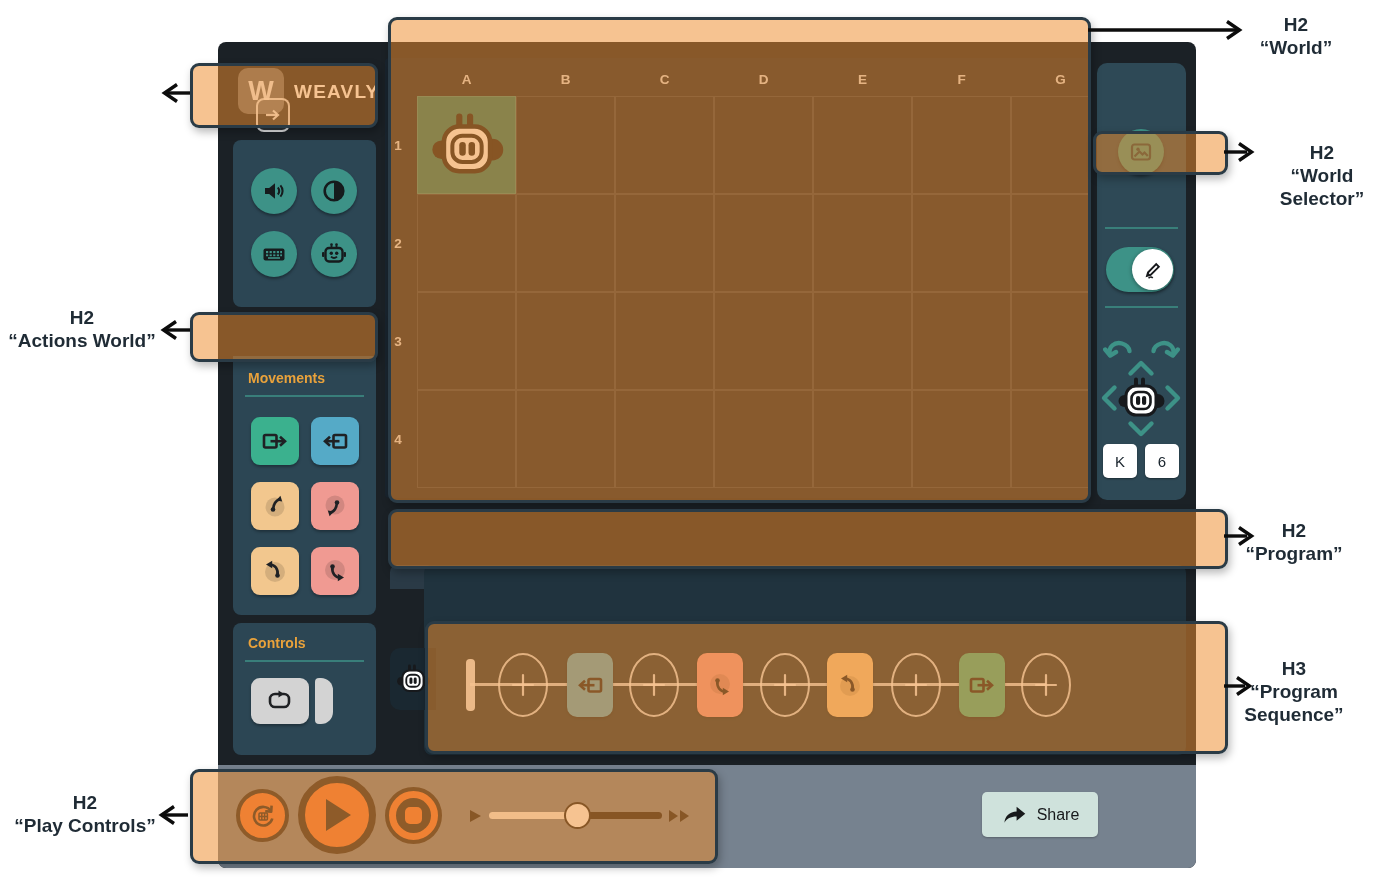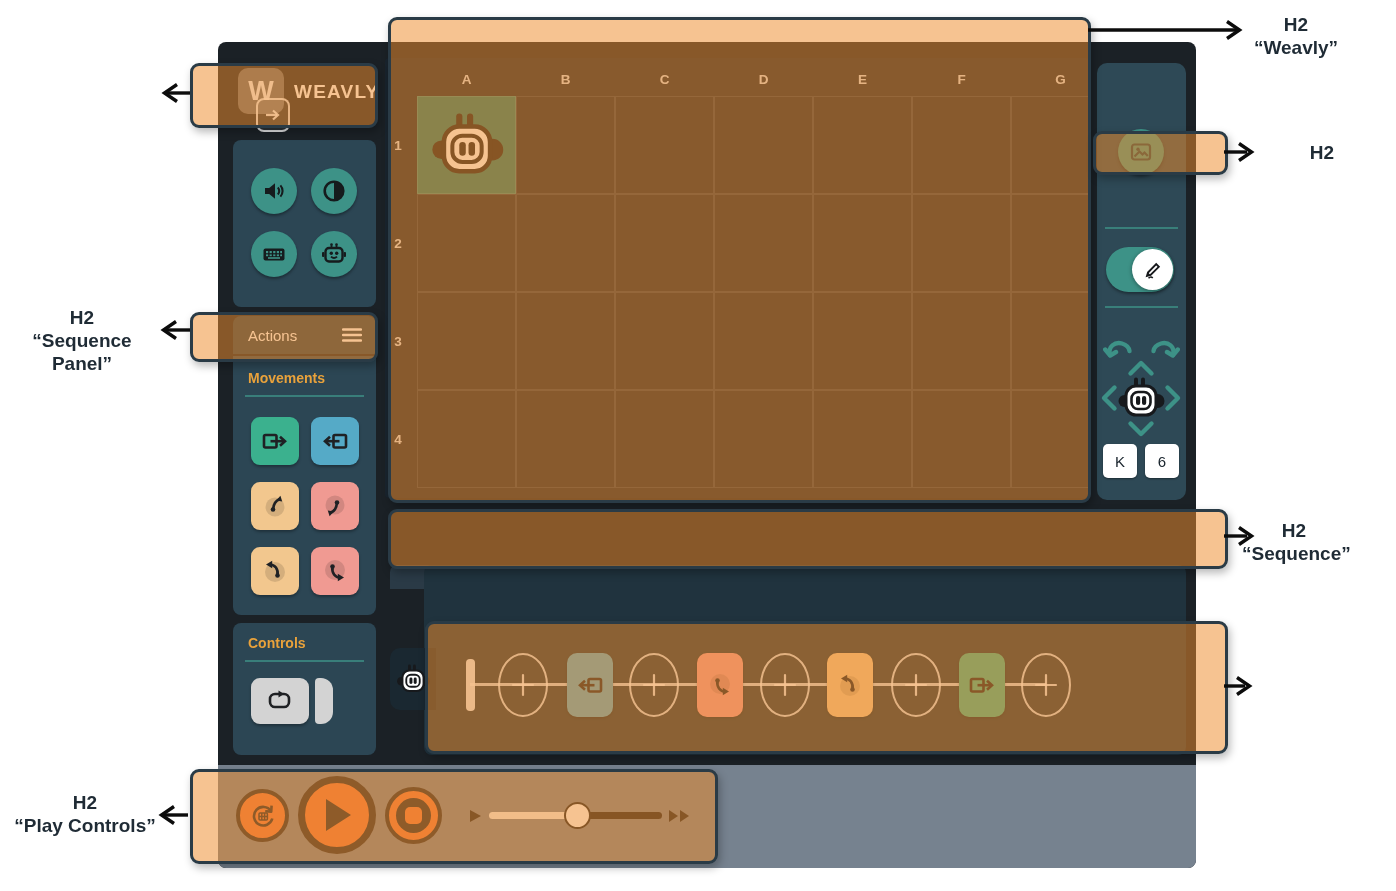--- a/index.html
+++ b/index.html
@@ -98,32 +98,20 @@
             <rect x="1" y="11" width="2.4" height="5" rx="1" fill="#161b1d"></rect>
             <rect x="22.6" y="11" width="2.4" height="5" rx="1" fill="#161b1d"></rect>
             <circle cx="10.3" cy="12.3" r="1.7" fill="#161b1d"></circle>
             <circle cx="15.7" cy="12.3" r="1.7" fill="#161b1d"></circle>
             <path d="M10 15.6 q3 2.6 6 0" fill="none" stroke="#161b1d" stroke-width="1.9"></path>
           </svg>
         </span>
     </div>
   </div>
 
-  <div class="abs" style="left:233px;top:316px;width:143px;height:38px;background:#27404C;border-radius:8px 8px 0 0;display:flex;align-items:center;">
-    <span style="color:#fff;font-size:15px;font-weight:500;margin-left:15px;">Actions</span>
-    <span style="margin-left:auto;margin-right:14px;">
-      <svg width="20" height="16" viewBox="0 0 20 16">
-          <g stroke="#fff" stroke-width="2.4" stroke-linecap="round">
-            <line x1="1" y1="2.5" x2="19" y2="2.5"></line>
-            <line x1="1" y1="8" x2="19" y2="8"></line>
-            <line x1="1" y1="13.5" x2="19" y2="13.5"></line>
-          </g>
-        </svg>
-    </span>
-  </div>
 
   <div class="abs panel" style="left:233px;top:356px;width:143px;height:259px;border-radius:0 0 8px 8px;">
     <div class="sect-title" style="margin:14px 2px 0 15px;">Movements</div>
     <div class="divider" style="margin:9px 12px 0 12px;"></div>
     <div id="movGrid" style="display:grid;grid-template-columns:48px 48px;gap:17px 12px;justify-content:center;margin-top:20px;">
         <div class="act-btn c-green">
           <span>
             <svg width="28" height="28" viewBox="0 0 28 28">
               <rect x="3" y="8" width="12.5" height="12.5" rx="1.5" fill="none" stroke="#1f2124" stroke-width="2.6"></rect>
               <line x1="9.5" y1="14.2" x2="23.5" y2="14.2" stroke="#1f2124" stroke-width="2.6"></line>
@@ -462,20 +450,28 @@
   <div class="abs" style="left:489px;top:812px;width:90px;height:7px;background:#f4f2ee;border-radius:4px 0 0 4px;"></div>
   <div class="abs" style="left:579px;top:812px;width:83px;height:7px;background:#17191c;border-radius:0 4px 4px 0;"></div>
   <div class="abs" style="left:564px;top:802px;width:27px;height:27px;background:#fff;border:2px solid #1b1e21;border-radius:50%;box-sizing:border-box;"></div>
   <span class="abs" style="left:668px;top:808px;">
     <svg width="26" height="16" viewBox="0 0 26 16">
         <path d="M1 2 L10 8 L1 14 Z" fill="#1b1e21"></path>
         <path d="M12 2 L21 8 L12 14 Z" fill="#1b1e21"></path>
       </svg>
   </span>
 
+  <div class="abs" style="left:982px;top:792px;width:116px;height:45px;background:var(--sharebg);border-radius:5px;display:flex;align-items:center;justify-content:center;gap:10px;box-shadow:0 1px 2px rgba(0,0,0,.25);">
+    <span>
+        <svg width="26" height="24" viewBox="0 0 30 26">
+          <path d="M18 3.5 L28 11.5 L18 19.5 V14.8 C11 14.8 6.5 17.3 4 21.8 C4.5 14 10 9.4 18 8.9 Z" fill="#17191b"></path>
+        </svg>
+      </span>
+    <span style="color:#17191b;font-size:16px;font-weight:500;">Share</span>
+  </div>
 
   <div class="overlay" style="left:190px;top:63px;width:182px;height:59px;"></div>
   <div class="overlay" style="left:190px;top:312px;width:182px;height:44px;"></div>
   <div class="overlay" style="left:388px;top:17px;width:697px;height:480px;"></div>
   <div class="overlay" style="left:1093px;top:131px;width:129px;height:38px;"></div>
   <div class="overlay" style="left:388px;top:509px;width:834px;height:54px;"></div>
   <div class="overlay" style="left:425px;top:621px;width:797px;height:127px;"></div>
   <div class="overlay" style="left:190px;top:769px;width:522px;height:89px;"></div>
 
   <svg id="arrows" width="1396" height="891" viewBox="0 0 1396 891">
@@ -492,31 +488,36 @@
         <path d="M177 84.5 L164.5 93 L177 101.5"></path>
       <line x1="190" y1="330" x2="166" y2="330"></line>
         <path d="M176 321.5 L163.5 330 L176 338.5"></path>
       <line x1="188" y1="815" x2="164" y2="815"></line>
         <path d="M174 806.5 L161.5 815 L174 823.5"></path>
     </g>
   </svg>
 
   <div class="ann" style="left:2px;top:306px;width:160px;">
     <div>H2</div>
-    <div>“Sequence Panel”</div>
+    <div>“Actions World”</div>
   </div>
   <div class="ann" style="left:10px;top:791px;width:150px;">
     <div>H2</div>
     <div>“Play Controls”</div>
   </div>
   <div class="ann" style="left:1248px;top:13px;width:96px;">
     <div>H2</div>
-    <div>“Weavly”</div>
+    <div>“World”</div>
   </div>
   <div class="ann" style="left:1248px;top:141px;width:148px;">
     <div>H2</div>
+    <div>“World Selector”</div>
   </div>
   <div class="ann" style="left:1242px;top:519px;width:104px;">
     <div>H2</div>
-    <div>“Sequence”</div>
+    <div>“Program”</div>
+  </div>
+  <div class="ann" style="left:1238px;top:657px;width:112px;">
+    <div>H3</div>
+    <div>“Program Sequence”</div>
   </div>
 
 </div>
 
 </body></html>

